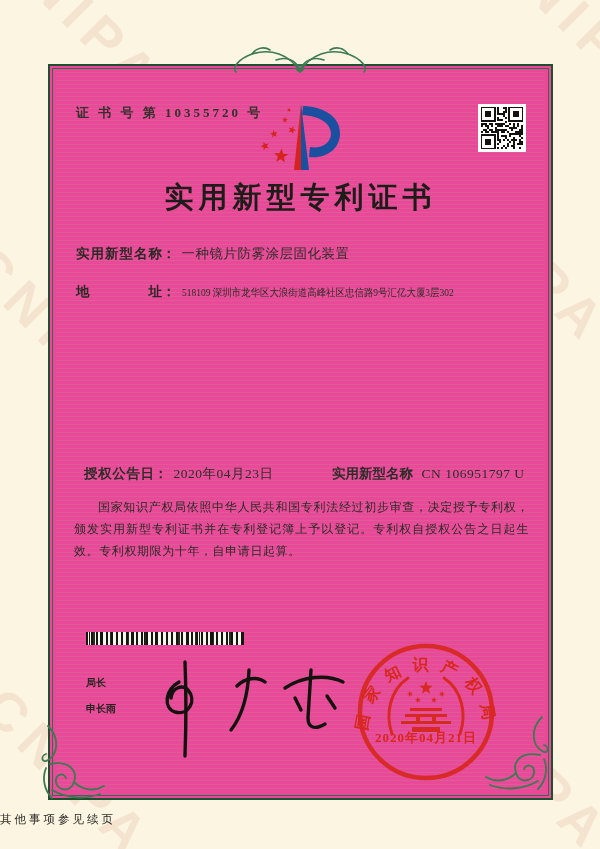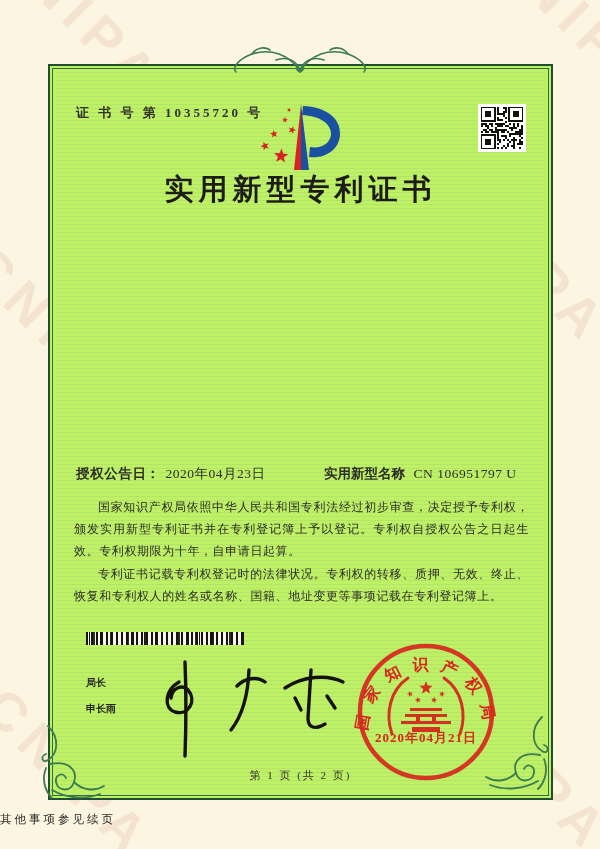--- a/index.html
+++ b/index.html
@@ -20,21 +20,21 @@
     letter-spacing:10px;
     color:rgba(219,166,137,0.22);
     transform:rotate(45deg);
     white-space:nowrap;
     pointer-events:none;
   }
   
   .frame {
     position:absolute; left:48px; top:64px; width:505px; height:736px;
     border:2px solid #1d4f31;
-    background:#bef264;
+    background:#ec4899;
   }
   .frame-inner {
     position:absolute; inset:2px;
     border:1px solid #37694a;
   }
   .guilloche {
     position:absolute; inset:6px;
     background:
       repeating-linear-gradient(180deg, rgba(140,175,140,0.22) 0 1px, rgba(255,255,255,0) 1px 4px);
   }
@@ -44,36 +44,36 @@
   .cert-no {
     position:absolute; left:26px; top:38px;
     font-size:13px; letter-spacing:3px; font-weight:600; color:#33312c;
   }
   .logo { position:absolute; left:50%; top:32px; transform:translateX(-50%); }
   .qr-box {
     position:absolute; left:428px; top:38px; width:48px; height:48px;
     background:#ffffff; padding:3px;
   }
   .title {
-    position:absolute; top:104px; left:0; width:100%;
+    position:absolute; top:112px; left:0; width:100%;
     text-align:center; font-size:29px; font-weight:bold;
     letter-spacing:5px; color:#1e1c19;
   }
   
   .fields { position:absolute; top:176px; left:26px; right:16px; }
   .field-row { line-height:24px; margin-bottom:14px; white-space:nowrap; font-size:13.5px; }
   .f-label {
     display:inline-block; width:86px; text-align:justify; text-align-last:justify;
     font-weight:600; color:#2b2925; vertical-align:top;
   }
   .f-colon { font-weight:600; margin-right:6px; }
   .f-value { letter-spacing:0.5px; }
   .addr-value { display:inline-block; font-size:10.5px; letter-spacing:0; transform:scaleX(0.9); transform-origin:left center; }
   .grant-row { position:absolute; top:396px; left:26px; right:10px; display:flex; font-size:13.5px; line-height:24px; white-space:nowrap; }
-  .grant-left { width:248px; }
+  .grant-left { width:248px;margin-left:8px; }
   .g-label { display:inline-block; width:70px; text-align:justify; text-align-last:justify; font-weight:600; }
   
   .body-text {
     position:absolute; top:430px; left:24px; right:22px;
     font-size:12px; line-height:1.85; text-align:justify;
     letter-spacing:0.6px; color:#2c2a26;
   }
   .body-text p { text-indent:2em; }
   
   .barcode {
@@ -260,34 +260,39 @@
         <rect x="28" y="0" width="14" height="14" fill="none" stroke="#14120f" stroke-width="2"></rect>
         <rect x="32" y="4" width="6" height="6" fill="#14120f"></rect>
         <rect x="0" y="28" width="14" height="14" fill="none" stroke="#14120f" stroke-width="2"></rect>
         <rect x="4" y="32" width="6" height="6" fill="#14120f"></rect>
       </svg>
   </div>
 
   <div class="title">实用新型专利证书</div>
 
   <div class="fields">
+    <div class="field-row">
+      <span class="f-label">实用新型名称</span><span class="f-colon">：</span><span class="f-value">一种镜片防雾涂层固化装置</span>
+    </div>
+    <div class="field-row">
+      <span class="f-label">地址</span><span class="f-colon">：</span><span class="f-value addr-value">518109 深圳市龙华区大浪街道高峰社区忠信路9号汇亿大厦3层302</span>
+    </div>
   </div>
 
   <div class="grant-row">
     <div class="grant-left">
       <span class="g-label">授权公告日</span><span class="f-colon">：</span><span class="f-value">2020年04月23日</span>
     </div>
     <div>
       <span class="g-label">实用新型名称</span><span class="f-colon">：</span><span class="f-value">CN 106951797 U</span>
     </div>
   </div>
 
   <div class="body-text">
     <p>国家知识产权局依照中华人民共和国专利法经过初步审查，决定授予专利权，颁发实用新型专利证书并在专利登记簿上予以登记。专利权自授权公告之日起生效。专利权期限为十年，自申请日起算。</p>
-    <p>专利证书记载专利权登记时的法律状况。专利权的转移、质押、无效、终止、恢复和专利权人的姓名或名称、国籍、地址变更等事项记载在专利登记簿上。</p>
   </div>
 
   <div class="barcode"></div>
 
   <div class="director">
     <div>局长</div>
     <div>申长雨</div>
   </div>
 
   <svg class="signature" width="215" height="110" viewBox="0 0 215 110">
@@ -327,21 +332,20 @@
         <rect x="55" y="78" width="42" height="3"></rect>
         <rect x="51" y="85" width="50" height="3"></rect>
         <rect x="62" y="91" width="28" height="5"></rect>
         <rect x="66" y="81" width="4" height="4"></rect>
         <rect x="82" y="81" width="4" height="4"></rect>
       </g>
     </g>
     <text x="76" y="106" text-anchor="middle" font-size="13" font-weight="bold" fill="#d6281e" letter-spacing="1" style="font-family:'Liberation Serif',serif;">2020年04月21日</text>
   </svg>
 
-  <div class="page-info">第 1 页 (共 2 页)</div>
 </div>
 
 <svg class="ornament" style="left:212px; top:44px;" width="176" height="34" viewBox="0 0 176 34">
   <g fill="none" stroke="#3c7a52" stroke-width="1.6" stroke-linecap="round">
     <path d="M 88,28 C 78,10 58,4 40,10 C 26,15 20,24 24,28"></path>
     <path d="M 88,28 C 98,10 118,4 136,10 C 150,15 156,24 152,28"></path>
     <path d="M 88,26 C 84,16 74,12 64,16"></path>
     <path d="M 88,26 C 92,16 102,12 112,16"></path>
     <circle cx="88" cy="24" r="3.2"></circle>
     <path d="M 40,10 C 44,4 52,2 58,6"></path>

